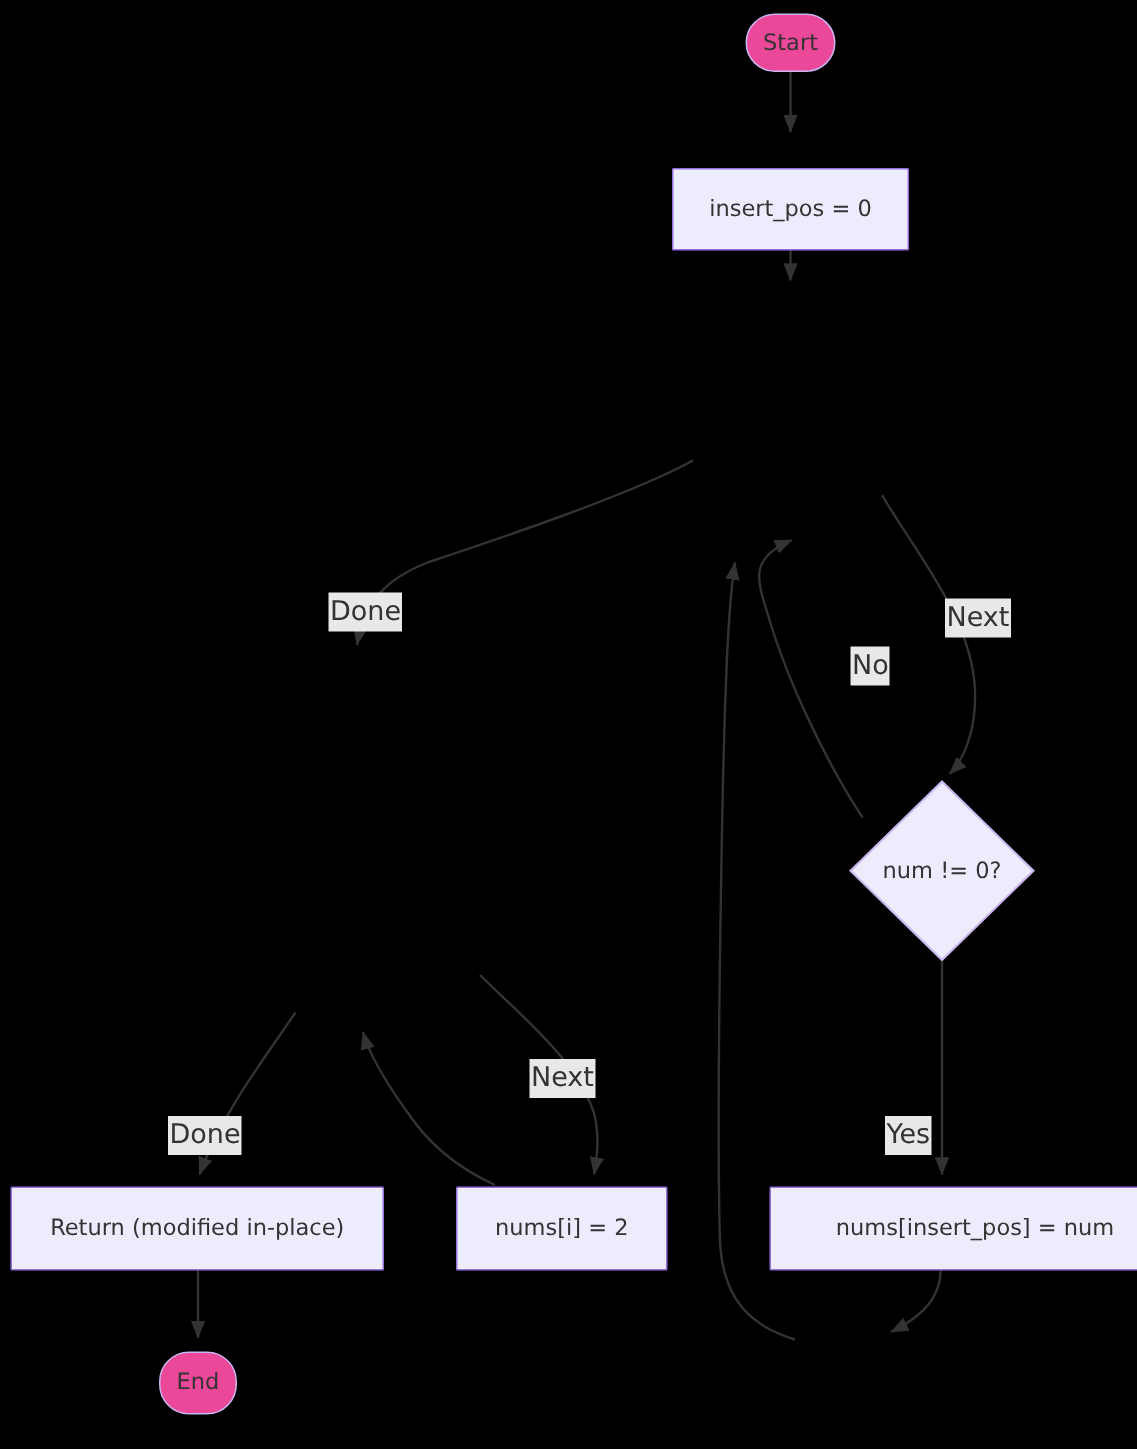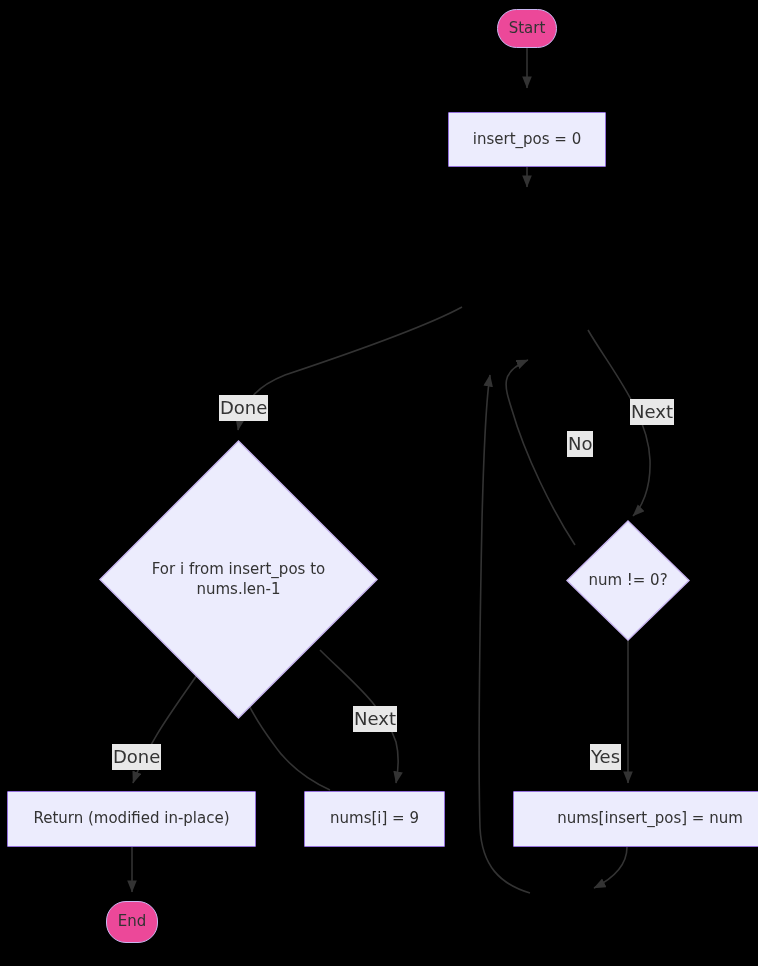--- a/index.html
+++ b/index.html
@@ -142,41 +142,34 @@
 
   <div class="node node-stadium" style="left:497px; top:9px; width:60px; height:39px;">
     <span>Start</span>
   </div>
 
   <div class="node node-rect" style="left:448px; top:96px; width:158px; height:55px;margin-top:16px;">
     <span>insert_pos = 0</span>
   </div>
 
 
-  <div class="node-diamond-wrap" style="left:99px; top:440px; width:279px; height:279px;">
-    <svg class="node-diamond-shape" viewBox="0 0 279 279" preserveAspectRatio="none">
-      <polygon points="139.5,1 278,139.5 139.5,278 1,139.5"></polygon>
-    </svg>
-    <div class="node-diamond-label">For i from insert_pos to
-nums.len-1</div>
-  </div>
 
   <div class="node-diamond-wrap" style="left:566px; top:520px; width:124px; height:121px;">
     <svg class="node-diamond-shape" viewBox="0 0 124 121" preserveAspectRatio="none">
       <polygon points="62,1 123,60.5 62,120 1,60.5"></polygon>
     </svg>
     <div class="node-diamond-label">num != 0?</div>
   </div>
 
   <div class="node node-rect" style="left:7px; top:791px; width:249px; height:56px;">
     <span>Return (modified in-place)</span>
   </div>
 
   <div class="node node-rect" style="left:304px; top:791px; width:141px; height:56px;">
-    <span>nums[i] = 9</span>
+    <span>nums[i] = 2</span>
   </div>
 
   <div class="node node-rect" style="left:513px; top:791px; width:274px; height:56px;">
     <span>nums[insert_pos] = num</span>
   </div>
 
 
   <div class="node node-stadium" style="left:106px; top:901px; width:52px; height:42px;">
     <span>End</span>
   </div>

